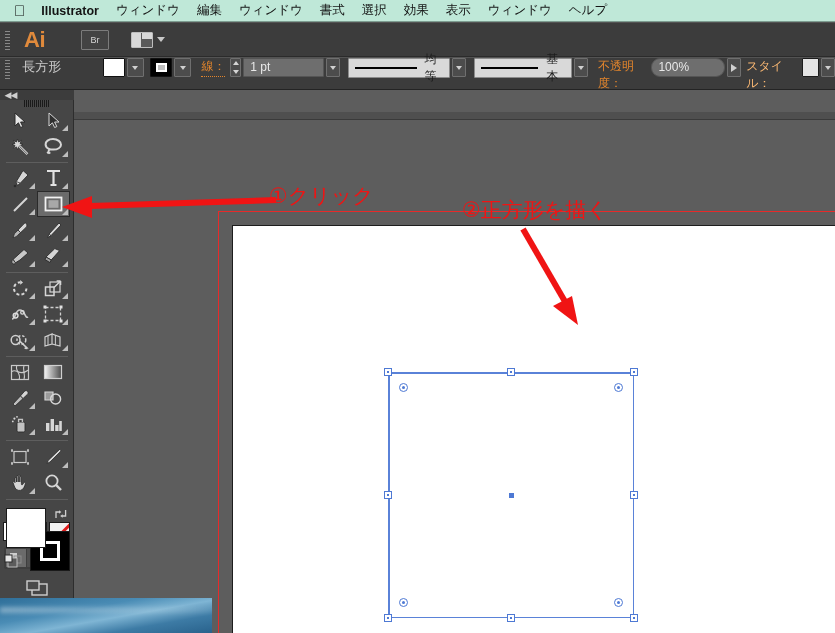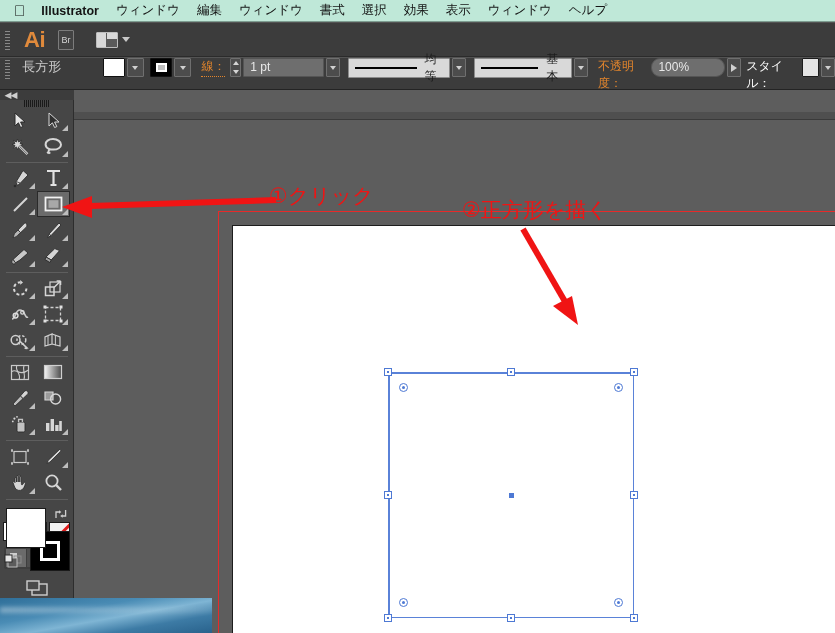--- a/index.html
+++ b/index.html
@@ -34,25 +34,25 @@
     display:flex; align-items:center;
   }
   .gripv{
     width:9px; height:22px; margin-left:3px; margin-right:8px;
     background-image:repeating-linear-gradient(to bottom,#888 0 1px,transparent 1px 3px);
     background-size:5px 3px; background-repeat:repeat-y;
     background-position:2px 2px;
   }
   #ai-logo{
     font-size:22px; font-weight:bold; color:#e08a3c;
-    letter-spacing:-0.5px; margin-left:4px; margin-right:13px;
+    letter-spacing:-0.5px; margin-left:4px; margin-right:36px;
     font-family:"Liberation Sans",sans-serif;
   }
   .btn-sq{
-    width:16px; height:20px; border:1px solid #7c7c7c; background:#434343;
+    width:28px; height:20px; border:1px solid #7c7c7c; background:#434343;
     display:flex; align-items:center; justify-content:center;
     font-size:9px; color:#d5d5d5; border-radius:1px;
   }
   #br-btn{ margin-right:22px; }
   #arrange-btn{ display:flex; align-items:center; }
   .arrange-ico{
     width:22px; height:16px; border:1px solid #bdbdbd; background:#5a5a5a;
     position:relative; border-radius:1px;
   }
   .arrange-ico::before{
@@ -368,21 +368,21 @@
   <span class="dropbtn">
       <i class="caret"></i>
     </span>
 
   <span class="orange-lbl">不透明度：</span>
   <span class="opacity-field">100%</span>
   <span class="dropbtn">
       <i class="right-caret"></i>
     </span>
 
-  <span style="color:#ffffff;font-size:12px;margin-left:5px;margin-right:6px">スタイル：</span>
+  <span style="color:#fdba74;font-size:12px;margin-left:5px;margin-right:6px">スタイル：</span>
   <span class="style-swatch"></span>
   <span class="dropbtn">
       <i class="caret"></i>
     </span>
 </div>
 
 <div id="docwin">
   <div id="tabstrip"></div>
 
   <div id="canvas">

